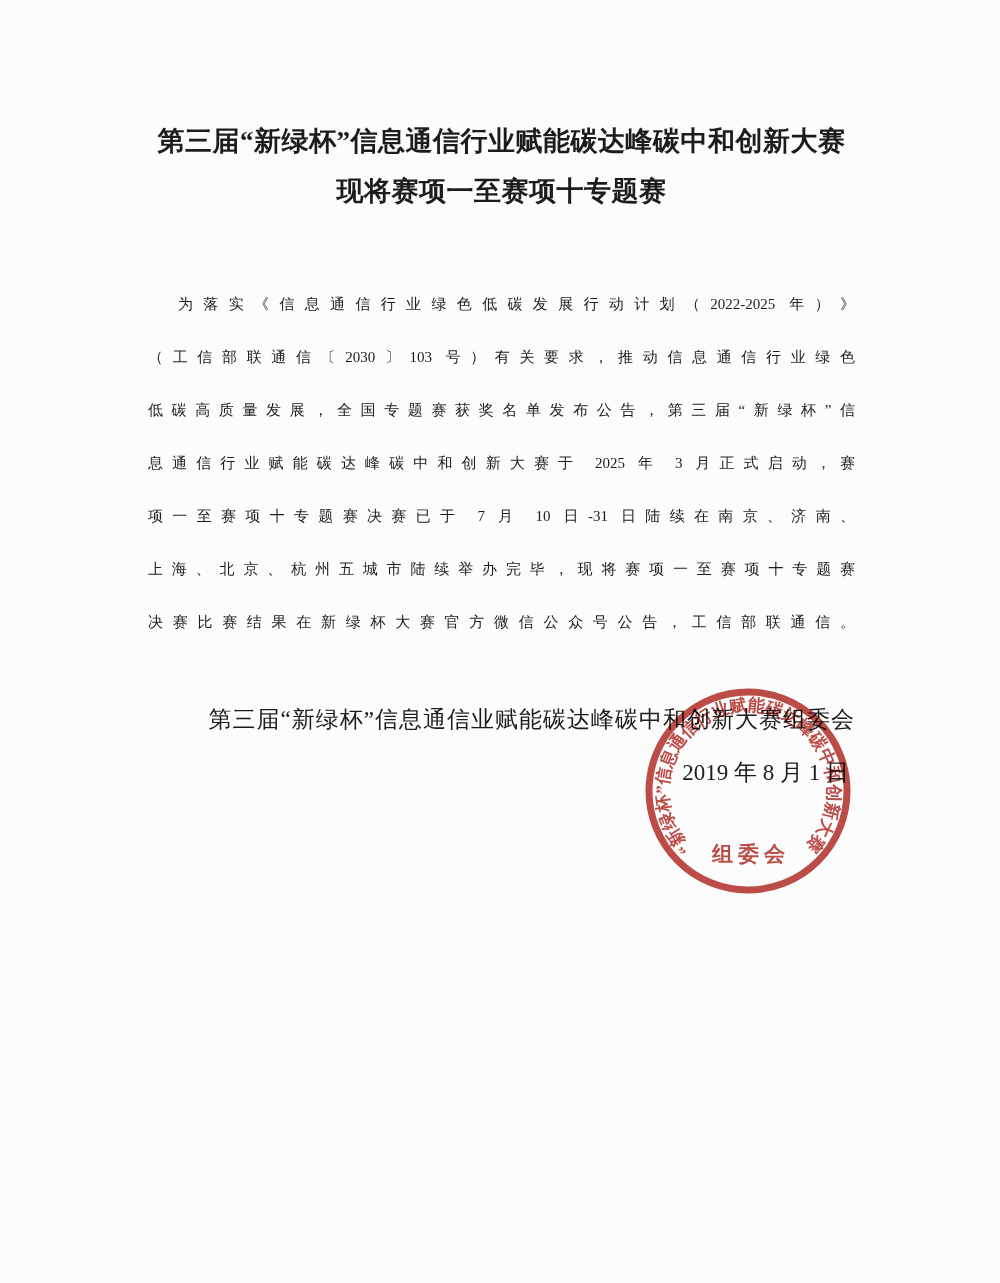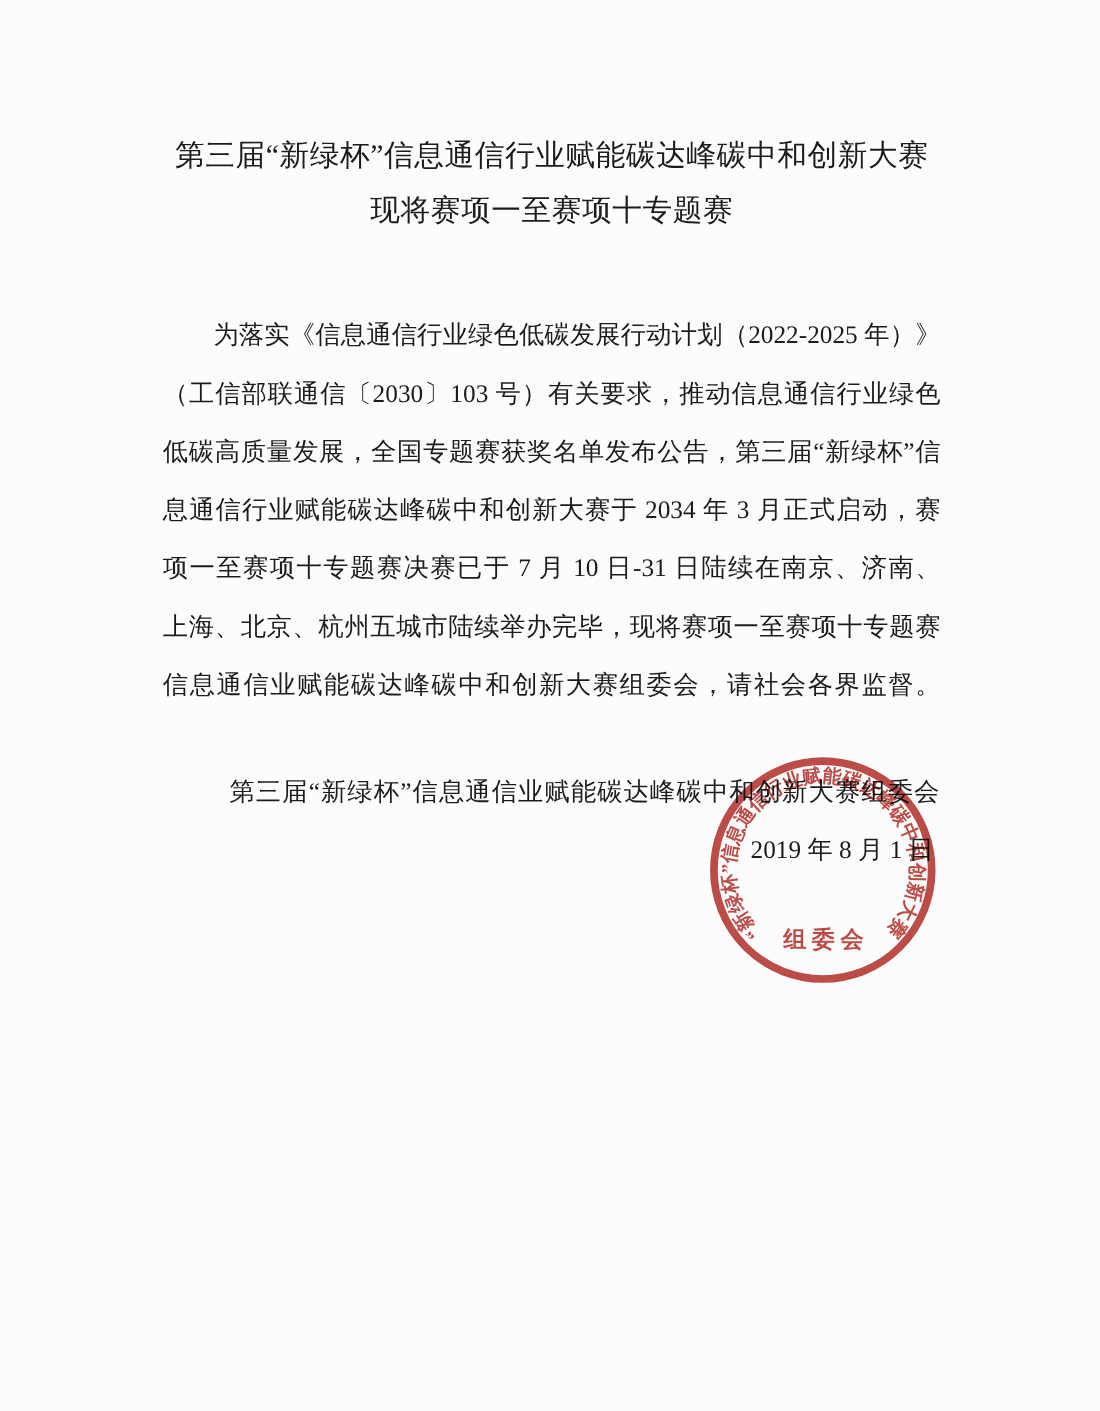--- a/index.html
+++ b/index.html
@@ -13,28 +13,28 @@
     overflow:hidden;
   }
   .content{
     position:absolute;
     left:148px;top:0;
     width:707px;
   }
   .doc-title{
     margin-top:116px;
     text-align:center;
-    font-weight:normal;
+    font-weight:bold;
     font-size:27px;
     line-height:50px;
     letter-spacing:0.5px;
   }
   .doc-body{
     margin-top:62px;
-    font-size:23px;
+    font-size:15px;
   }
   .body-line{
     line-height:53px;
     text-align:justify;
     text-align-last:justify;
     white-space:nowrap;
   }
   .body-line.indent{ text-indent:2em; }
   .signature-line{
     margin-top:44px;
@@ -81,24 +81,24 @@
 
     <div class="doc-title">
       <div>第三届“新绿杯”信息通信行业赋能碳达峰碳中和创新大赛</div>
       <div>现将赛项一至赛项十专题赛</div>
     </div>
 
     <div class="doc-body">
       <div class="body-line indent">为落实《信息通信行业绿色低碳发展行动计划（2022-2025 年）》</div>
       <div class="body-line">（工信部联通信〔2030〕103 号）有关要求，推动信息通信行业绿色</div>
       <div class="body-line">低碳高质量发展，全国专题赛获奖名单发布公告，第三届“新绿杯”信</div>
-      <div class="body-line">息通信行业赋能碳达峰碳中和创新大赛于 2034 年 3 月正式启动，赛</div>
+      <div class="body-line">息通信行业赋能碳达峰碳中和创新大赛于 2025 年 3 月正式启动，赛</div>
       <div class="body-line">项一至赛项十专题赛决赛已于 7 月 10 日-31 日陆续在南京、济南、</div>
       <div class="body-line">上海、北京、杭州五城市陆续举办完毕，现将赛项一至赛项十专题赛</div>
-      <div class="body-line">信息通信业赋能碳达峰碳中和创新大赛组委会，请社会各界监督。</div>
+      <div class="body-line">决赛比赛结果在新绿杯大赛官方微信公众号公告，工信部联通信。</div>
     </div>
 
     <div class="signature-line">第三届“新绿杯”信息通信业赋能碳达峰碳中和创新大赛组委会</div>
 
     <div class="date-line">2019 年 8 月 1 日</div>
 
   </div>
 
   <div class="seal">
     <svg viewBox="0 0 208 208" xmlns="http://www.w3.org/2000/svg">

